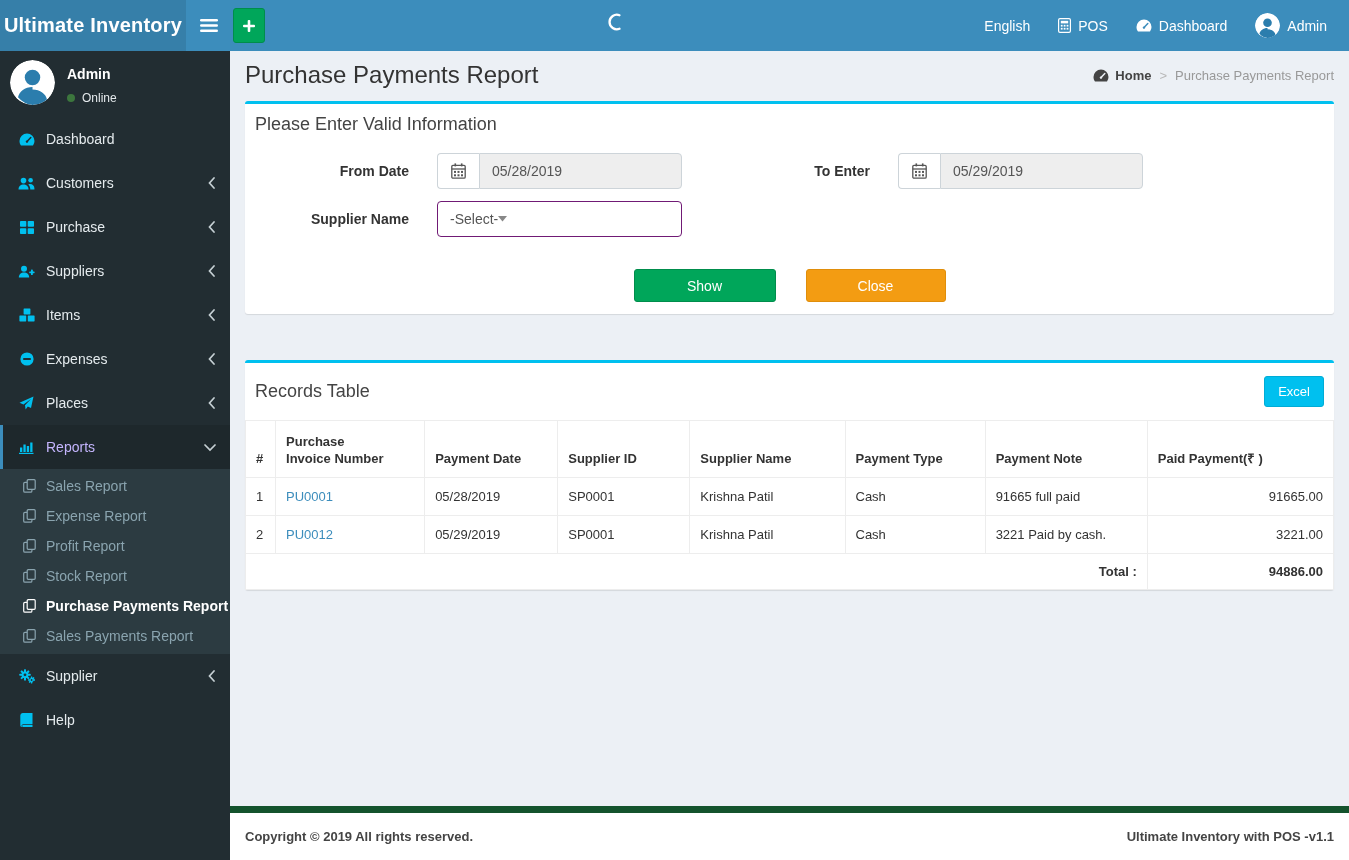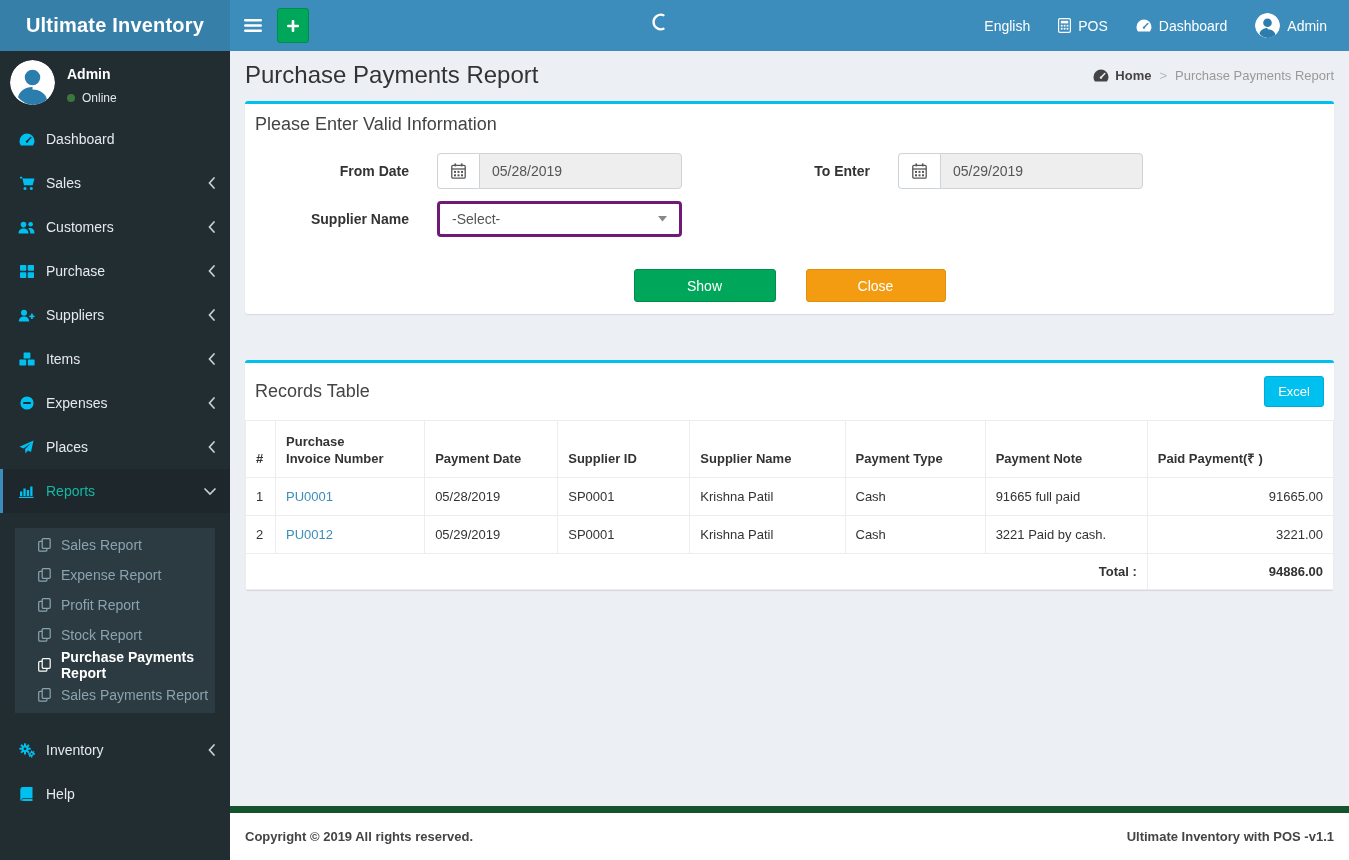--- a/index.html
+++ b/index.html
@@ -3,46 +3,46 @@
 <meta charset="utf-8">
 <style>
   * { box-sizing: border-box; }
   html,body { margin:0; padding:0; }
   body {
     width:1349px; height:860px; overflow:hidden; position:relative;
     font-family:"Liberation Sans", sans-serif; background:#ecf0f5; color:#333;
   }
   
   .navbar { position:absolute; top:0; left:0; width:1349px; height:51px; background:#3c8dbc; display:flex; z-index:5; }
-  .logo { width:230px; height:51px; background:#367fa9; color:#fff; font-size:20px; font-weight:700;
+  .logo { width:186px; height:51px; background:#367fa9; color:#fff; font-size:20px; font-weight:700;
           display:flex; align-items:center; justify-content:center; letter-spacing:.2px; cursor:pointer; }
   .nav-main { flex:1; display:flex; align-items:center; position:relative; }
   .hamburger { padding:0 13px 0 14px; color:#fff; display:flex; align-items:center; height:100%; cursor:pointer; }
   .add-btn { width:32px; height:35px; background:#00a65a; border:1px solid #008d4c; border-radius:3px; color:#fff;
              display:flex; align-items:center; justify-content:center; margin-left:2px; cursor:pointer; padding:0; }
   .crescent { position:absolute; left:421px; top:13px; color:#fff; }
   .nav-right { margin-left:auto; display:flex; align-items:stretch; height:100%; padding-right:8px; }
   .nav-item { color:#fff; font-size:14px; display:flex; align-items:center; gap:7px; padding:0 14px; cursor:pointer; text-decoration:none; }
   .nav-avatar { width:25px; height:25px; border-radius:50%; overflow:hidden; display:flex; }
   
   .sidebar { position:absolute; top:51px; left:0; width:230px; height:809px; background:#222d32; }
   .user-panel { display:flex; gap:12px; padding:9px 10px 8px 10px; align-items:flex-start; }
   .user-avatar { width:45px; height:45px; border-radius:50%; overflow:hidden; flex:none; }
   .user-info { padding-top:6px; }
   .user-name { color:#fff; font-weight:600; font-size:14px; margin-bottom:9px; }
   .user-status { color:#e4e9ec; font-size:12px; display:flex; align-items:center; gap:7px; cursor:pointer; }
   .dot { width:8px; height:8px; border-radius:50%; background:#3c763d; }
   .menu { list-style:none; margin:4px 0 0 0; padding:0; }
   .menu-link { display:flex; align-items:center; height:44px; padding:0 14px 0 13px; color:#e4eaed; font-size:14px;
                cursor:pointer; border-left:3px solid transparent; }
-  .menu-item.active > .menu-link { background:#1e282c; border-left-color:#3c8dbc; color:#14b8a6; }
+  .menu-item.active > .menu-link { background:#1e282c; border-left-color:#3c8dbc; color:#c4b5fd; }
   .menu-icon { width:21px; margin-right:9px; color:#00c0ef; --icon-bg:#222d32; display:flex; align-items:center; justify-content:center; flex:none; }
   .menu-item.active .menu-icon { --icon-bg:#1e282c; }
   .chevron { margin-left:auto; color:#c6d0d4; display:flex; align-items:center; }
-  .submenu { list-style:none; margin:15px; padding:2px 0 3px 0; background:#2c3b41; }
+  .submenu { list-style:none; margin:0; padding:2px 0 3px 0; background:#2c3b41; }
   .submenu-link { display:flex; align-items:center; height:30px; padding-left:21px; color:#8aa4af; font-size:14px; cursor:pointer; }
   .submenu-link .menu-icon { width:17px; margin-right:8px; color:inherit; }
   .submenu-item.active .submenu-link { color:#fff; font-weight:600; }
   
   .main { position:absolute; left:230px; top:51px; width:1119px; height:809px; display:flex; flex-direction:column; background:#ecf0f5; }
   .content { flex:1; padding:8px 15px 0 15px; overflow:hidden; }
   .content-header { display:flex; align-items:center; justify-content:space-between; padding:2px 0 12px 0; }
   .page-title { font-size:24px; font-weight:400; color:#333; margin:0; }
   .breadcrumb { font-size:13px; color:#999; display:flex; align-items:center; gap:8px; }
   .bc-home { color:#444; font-weight:600; display:flex; align-items:center; gap:6px; text-decoration:none; cursor:pointer; }
@@ -51,22 +51,22 @@
   .box-title { font-size:18px; color:#444; }
   .filter-box .box-title { padding:10px 10px 0 10px; }
   .box-body { padding:18px 10px 10px 10px; }
   .form-grid { display:grid; grid-template-columns:182px 245px 22px 194px 245px; row-gap:12px; align-items:center; }
   .form-label { text-align:right; padding-right:28px; font-weight:700; font-size:14px; color:#333; }
   .input-group { display:flex; height:36px; }
   .addon { width:42px; border:1px solid #cdd4d9; border-right:0; border-radius:4px 0 0 4px; background:#fff;
            display:flex; align-items:center; justify-content:center; color:#555; }
   .date-input { flex:1; min-width:0; border:1px solid #cdd4d9; border-radius:0 4px 4px 0; background:#eee; color:#555;
                 font-size:14px; padding:0 12px; outline:none; font-family:inherit; }
-  .select { height:36px; border:3px solid #701a75; border-radius:4px; background:#fff; display:flex; align-items:center;
-            justify-content:space-between; padding:0 12px; color:#555; font-size:14px; cursor:pointer; grid-column:2; }
+  .select { height:36px; border:1px solid #701a75; border-radius:4px; background:#fff; display:flex; align-items:center;
+            justify-content:flex-start; padding:0 12px; color:#555; font-size:14px; cursor:pointer; grid-column:2; }
   .caret { color:#888; display:flex; }
   .actions { display:flex; justify-content:center; gap:30px; padding:32px 0 2px 0; }
   .btn { height:33px; border-radius:3px; color:#fff; font-size:14px; border:1px solid transparent; cursor:pointer; font-family:inherit; }
   .btn-show { width:142px; background:#00a65a; border-color:#008d4c; }
   .btn-close { width:140px; background:#f39c12; border-color:#e08e0b; }
   .records-box { margin-top:46px; }
   .records-head { display:flex; justify-content:space-between; align-items:center; padding:13px 10px; }
   .btn-excel { background:#00c0ef; border:1px solid #00acd6; color:#fff; font-size:13px; padding:7px 13px; border-radius:3px; cursor:pointer; font-family:inherit; }
   table.records { width:100%; border-collapse:collapse; table-layout:fixed; font-size:13px; color:#333; }
   .records th, .records td { border:1px solid #ededed; padding:8px 10px; text-align:left; overflow:hidden; }
@@ -180,37 +180,20 @@
               <line x1="8" y1="8.6" x2="11.8" y2="4.6" stroke="var(--icon-bg,#3c8dbc)" stroke-width="1.5" stroke-linecap="round"></line>
               <circle cx="8" cy="8.6" r="1.2" fill="var(--icon-bg,#3c8dbc)"></circle>
             </svg>
           </span>
           <span>Dashboard</span>
         </div>
       </li>
       <li class="menu-item">
         <div class="menu-link">
           <span class="menu-icon icon">
-            <svg width="16" height="15" viewBox="0 0 16 15">
-              <path d="M1 .8h2.1l.4 1.6h12l-1.9 6.9H5L3.4 2.4H1z" fill="currentColor"></path>
-              <circle cx="6" cy="12.6" r="1.5" fill="currentColor"></circle>
-              <circle cx="12.3" cy="12.6" r="1.5" fill="currentColor"></circle>
-            </svg>
-          </span>
-          <span>Sales</span>
-          <span class="chevron icon">
-            <svg width="9" height="12" viewBox="0 0 9 12">
-              <path d="M7 1 2.5 6 7 11" fill="none" stroke="currentColor" stroke-width="1.7" stroke-linecap="round"></path>
-            </svg>
-          </span>
-        </div>
-      </li>
-      <li class="menu-item">
-        <div class="menu-link">
-          <span class="menu-icon icon">
             <svg width="17" height="13" viewBox="0 0 17 13">
               <circle cx="5.5" cy="3.6" r="2.8" fill="currentColor"></circle>
               <path d="M.5 12.4c0-3 2.2-4.8 5-4.8s5 1.8 5 4.8z" fill="currentColor"></path>
               <circle cx="12.6" cy="3.2" r="2.3" fill="currentColor"></circle>
               <path d="M12 7.1c2.5 0 4.4 1.6 4.4 4.2v1.1h-4.1c0-2.1-.7-3.9-2-5 .5-.2 1.1-.3 1.7-.3z" fill="currentColor"></path>
             </svg>
           </span>
           <span>Customers</span>
           <span class="chevron icon">
             <svg width="9" height="12" viewBox="0 0 9 12">
@@ -412,21 +395,21 @@
                 <g transform="translate(12.6 11)">
                   <rect x="-0.8" y="-3.5" width="1.6" height="7" rx="0.4"></rect>
                   <rect x="-3.5" y="-0.8" width="7" height="1.6" rx="0.4"></rect>
                   <rect x="-0.8" y="-3.5" width="1.6" height="7" rx="0.4" transform="rotate(45)"></rect>
                   <circle r="2.1"></circle>
                   <circle r="0.9" fill="var(--icon-bg,#222d32)"></circle>
                 </g>
               </g>
             </svg>
           </span>
-          <span>Inventory</span>
+          <span>Supplier</span>
           <span class="chevron icon">
             <svg width="9" height="12" viewBox="0 0 9 12">
               <path d="M7 1 2.5 6 7 11" fill="none" stroke="currentColor" stroke-width="1.7" stroke-linecap="round"></path>
             </svg>
           </span>
         </div>
       </li>
       <li class="menu-item">
         <div class="menu-link">
           <span class="menu-icon icon">

